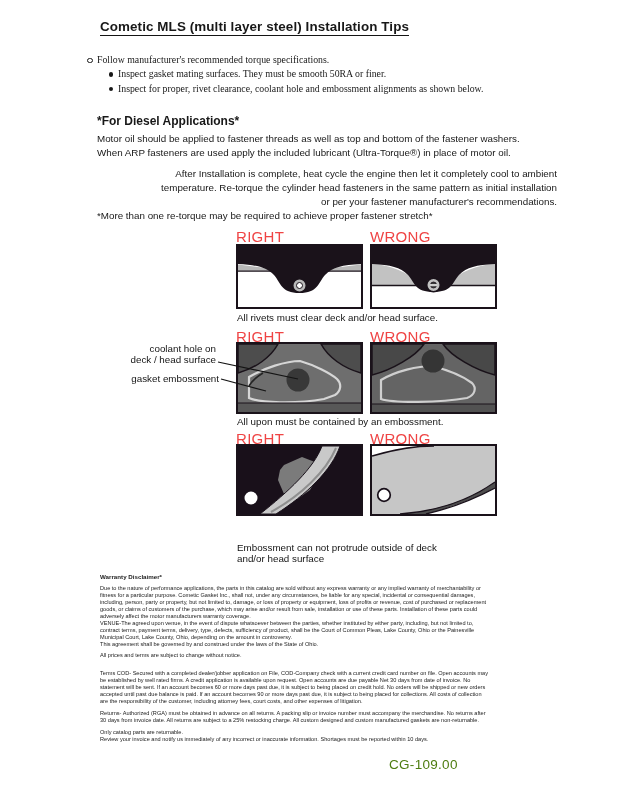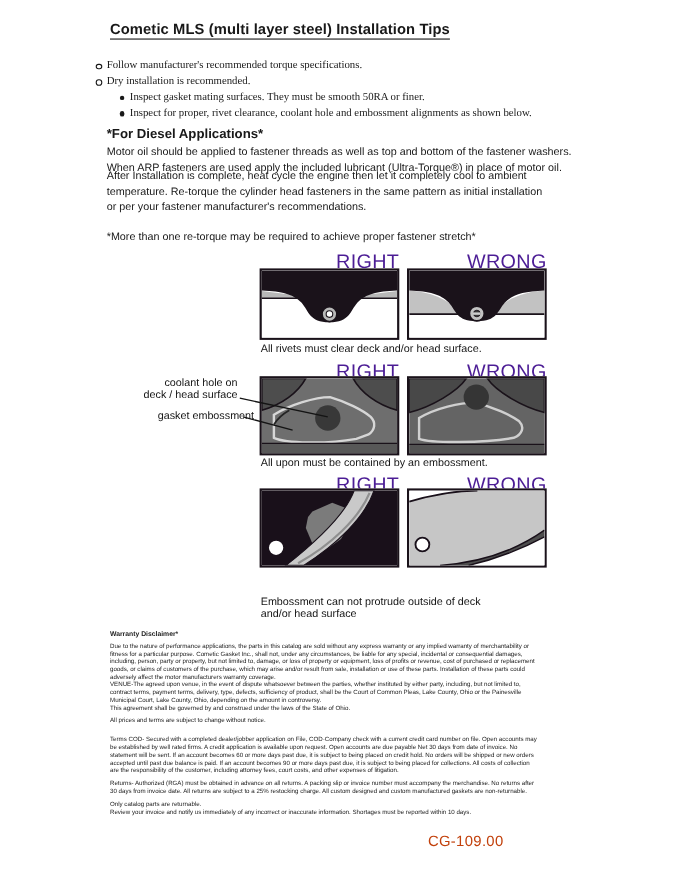--- a/index.html
+++ b/index.html
@@ -18,39 +18,38 @@
     content:"";position:absolute;left:1px;top:4.6px;width:3.6px;height:3.6px;
     border:1px solid #181818;border-radius:50%;
   }
   .sub{margin-left:22px;padding-left:10px;}
   .sub::before{
     content:"";position:absolute;left:1px;top:5px;width:4.4px;height:4.4px;
     background:#181818;border:none;border-radius:50%;
   }
   .section-head{left:97px;top:114px;font-size:12px;font-weight:bold;}
   .para{left:97px;width:460px;font-size:9.8px;line-height:14.2px;white-space:pre-line;}
-  .p1{top:132px;} .p2{top:154px;} .pnote{top:209px;}
-  .dg-h{width:127px;text-align:right;font-size:18px;color:#4c1d95;letter-spacing:.3px;}
+  .p1{top:132px;} .p2{top:167px;text-align:right;} .pnote{top:209px;}
+  .dg-h{width:127px;text-align:left;font-size:15px;color:#ef4444;letter-spacing:.3px;}
   .dg-box{width:127px;height:65px;border:2px solid #1a121a;box-sizing:border-box;background:#fff;}
   .dg-box svg{display:block;width:100%;height:100%;}
   .cap{font-size:9.8px;line-height:11px;color:#141414;white-space:pre-line;}
   .ann{font-size:9.8px;line-height:10.8px;text-align:right;white-space:pre-line;color:#141414;}
   .legal{left:100px;width:420px;font-size:5.6px;line-height:6.9px;white-space:pre-line;color:#222;}
   .legal-head{left:100px;top:573px;font-size:6.2px;font-weight:bold;color:#222;}
-  .pageno{left:389px;top:757px;font-size:13.5px;letter-spacing:.3px;color:#c2410c;}
+  .pageno{left:389px;top:757px;font-size:13.5px;letter-spacing:.3px;color:#4d7c0f;}
   .overlay{left:0;top:0;width:618px;height:800px;pointer-events:none;}
 </style>
 </head>
 <body>
 
 <div class="abs doc-title">Cometic MLS (multi layer steel) Installation Tips</div>
 
 <div class="abs bullets">
   <div class="bullet">Follow manufacturer's recommended torque specifications.</div>
-  <div class="bullet">Dry installation is recommended.</div>
   <div class="bullet sub">Inspect gasket mating surfaces.  They must be smooth 50RA or finer.</div>
   <div class="bullet sub">Inspect for proper, rivet clearance, coolant hole and embossment alignments as shown below.</div>
 </div>
 
 <div class="abs section-head">*For Diesel Applications*</div>
 <div class="abs para p1">Motor oil should be applied to fastener threads as well as top and bottom of the fastener washers.
 When ARP fasteners are used apply the included lubricant (Ultra-Torque®) in place of motor oil.</div>
 <div class="abs para p2">After Installation is complete, heat cycle the engine then let it completely cool to ambient
 temperature. Re-torque the cylinder head fasteners in the same pattern as initial installation
 or per your fastener manufacturer's recommendations.</div>
@@ -82,21 +81,21 @@
     <rect x="58" y="38" width="7" height="2.2" fill="#cfcfcf"></rect>
   </svg>
 </div>
 <div class="abs cap" style="left:237px;top:312px;">All rivets must clear deck and/or head surface.</div>
 
 <div class="abs row2 dg-h" style="left:236px;top:328px;">RIGHT</div>
 <div class="abs row2 dg-h" style="left:370px;top:328px;">WRONG</div>
 
 <div class="abs ann" style="left:0;top:344px;width:216px;">coolant hole on
 deck / head surface</div>
-<div class="abs ann" style="left:12px;top:374px;width:219px;">gasket embossment</div>
+<div class="abs ann" style="left:0;top:374px;width:219px;">gasket embossment</div>
 
 <div class="abs dg-box row2" style="left:236px;top:342px;height:72px;">
   <svg viewBox="0 0 123 68" preserveAspectRatio="none">
     <rect x="0" y="0" width="123" height="68" fill="#6e6e6e"></rect>
     <path d="M0,0 L40,0 C33,13 18,24 0,29 Z" fill="#4d4d4d" stroke="#1a121a" stroke-width="1.5"></path>
     <path d="M123,0 L83,0 C90,13 105,24 123,29 Z" fill="#4d4d4d" stroke="#1a121a" stroke-width="1.5"></path>
     <path d="M11,54 L11,33 C26,24 48,17 62,17 C76,21 92,29 99,35 C104,40 103,47 97,51 L86,55 C58,60 22,59 11,54 Z" fill="none" stroke="#d6d6d6" stroke-width="2.2"></path>
     <path d="M11,42 C14,37 18,33 25,29" fill="none" stroke="#242424" stroke-width="1.6"></path>
     <circle cx="60" cy="36" r="11.5" fill="#383838"></circle>
     <rect x="0" y="59" width="123" height="9" fill="#585858"></rect>

